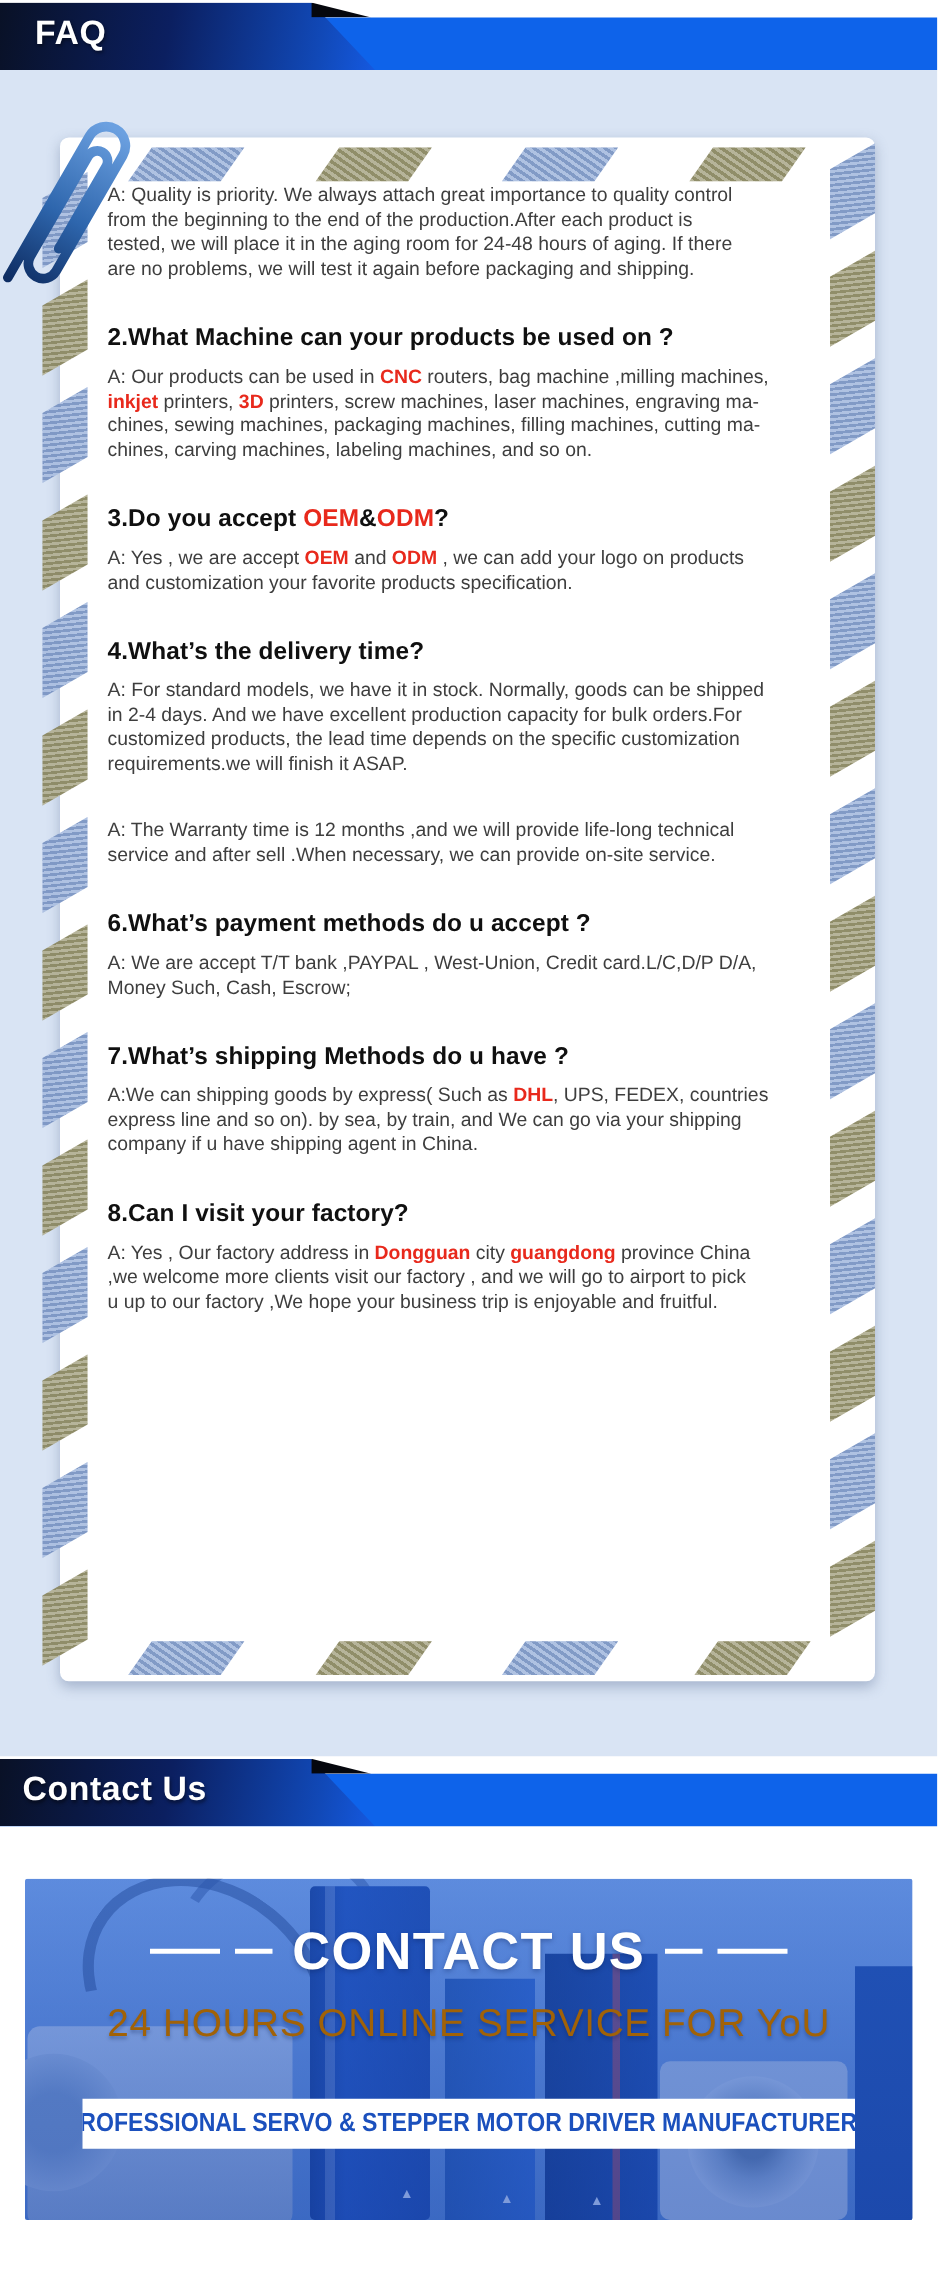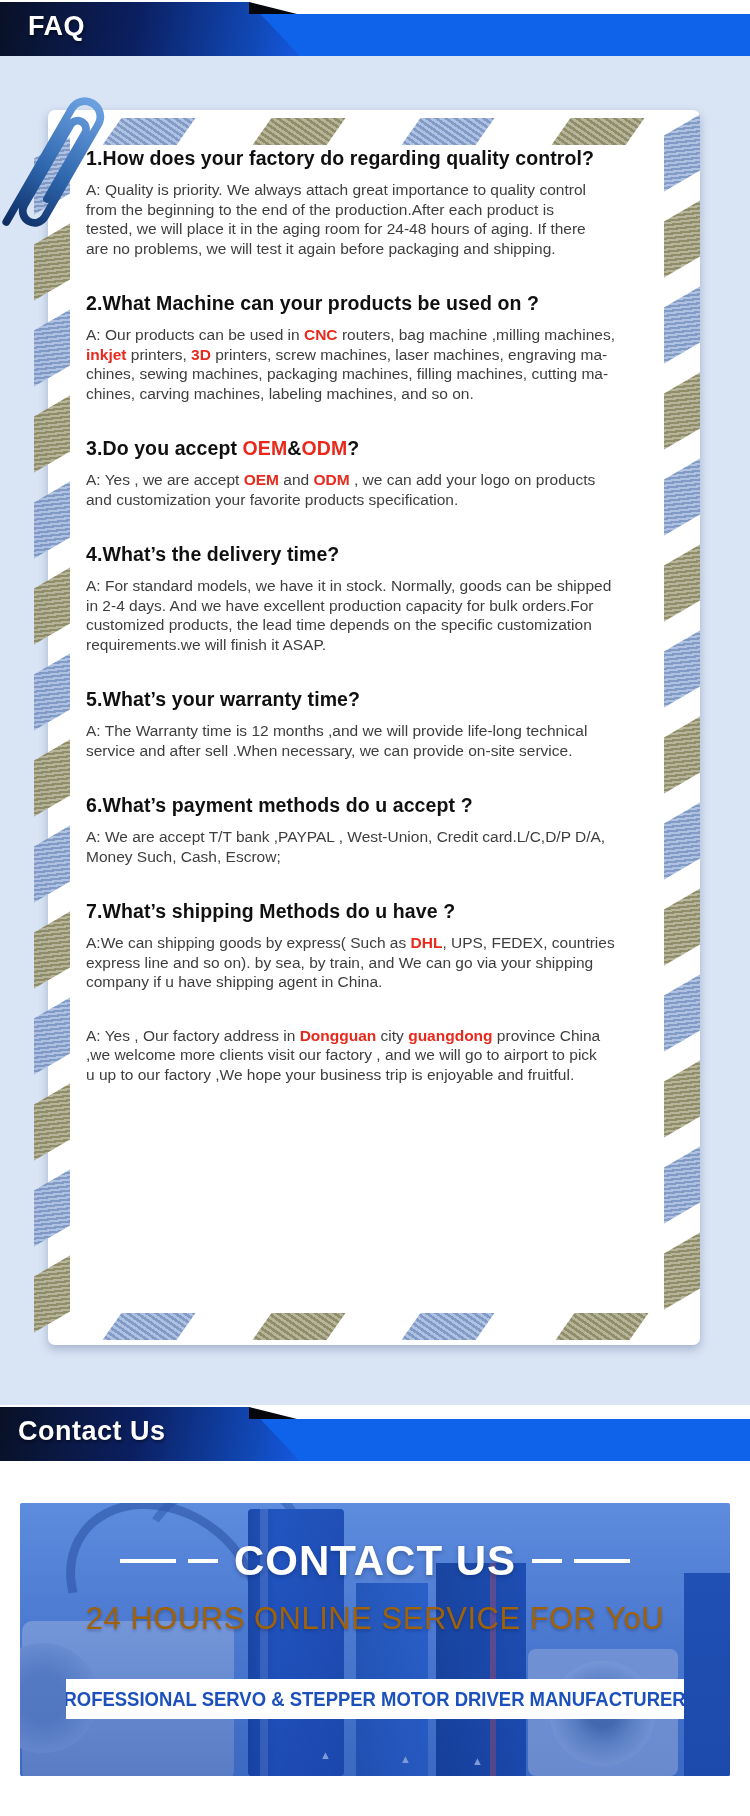--- a/index.html
+++ b/index.html
@@ -101,55 +101,54 @@
     <div class="wedge"></div>
     <div class="fold"></div>
     <div class="title">FAQ</div>
   </div>
 
   <div id="bg-light"></div>
 
   <div id="faq-card">
     <div id="faq-content" id2="faq-list">
   <div class="faq-item">
-    <h3 class="faq-q"><span>1.How does your factory do regarding quality control?</span></h3>
     <p class="faq-a"><span>A: Quality is priority. We always attach great importance to quality control</span><br><span>from the beginning to the end of the production.After each product is</span><br><span>tested, we will place it in the aging room for 24-48 hours of aging. If there</span><br><span>are no problems, we will test it again before packaging and shipping.</span></p>
   </div>
 
   <div class="faq-item">
     <h3 class="faq-q"><span>2.What Machine can your products be used on ?</span></h3>
     <p class="faq-a"><span>A: Our products can be used in </span><span class="red">CNC</span><span> routers, bag machine ,milling machines,</span><br><span class="red">inkjet</span><span> printers, </span><span class="red">3D</span><span> printers, screw machines, laser machines, engraving ma-</span><br><span>chines, sewing machines, packaging machines, filling machines, cutting ma-</span><br><span>chines, carving machines, labeling machines, and so on.</span></p>
   </div>
 
   <div class="faq-item">
     <h3 class="faq-q"><span>3.Do you accept </span><span class="red">OEM</span><span>&amp;</span><span class="red">ODM</span><span>?</span></h3>
     <p class="faq-a"><span>A: Yes , we are accept </span><span class="red">OEM</span><span> and </span><span class="red">ODM</span><span> , we can add your logo on products</span><br><span>and customization your favorite products specification.</span></p>
   </div>
 
   <div class="faq-item">
     <h3 class="faq-q"><span>4.What’s the delivery time?</span></h3>
     <p class="faq-a"><span>A: For standard models, we have it in stock. Normally, goods can be shipped</span><br><span>in 2-4 days. And we have excellent production capacity for bulk orders.For</span><br><span>customized products, the lead time depends on the specific customization</span><br><span>requirements.we will finish it ASAP.</span></p>
   </div>
 
   <div class="faq-item">
-    <h3 class="faq-q"><span>5.What’s your warranty time?</span></h3>
     <p class="faq-a"><span>A: The Warranty time is 12 months ,and we will provide life-long technical</span><br><span>service and after sell .When necessary, we can provide on-site service.</span></p>
   </div>
 
   <div class="faq-item">
     <h3 class="faq-q"><span>6.What’s payment methods do u accept ?</span></h3>
     <p class="faq-a"><span>A: We are accept T/T bank ,PAYPAL , West-Union, Credit card.L/C,D/P D/A,</span><br><span>Money Such, Cash, Escrow;</span></p>
   </div>
 
   <div class="faq-item">
     <h3 class="faq-q"><span>7.What’s shipping Methods do u have ?</span></h3>
     <p class="faq-a"><span>A:We can shipping goods by express( Such as </span><span class="red">DHL</span><span>, UPS, FEDEX, countries</span><br><span>express line and so on). by sea, by train, and We can go via your shipping</span><br><span>company if u have shipping agent in China.</span></p>
   </div>
 
   <div class="faq-item">
+    <h3 class="faq-q"><span>8.Can I visit your factory?</span></h3>
     <p class="faq-a"><span>A: Yes , Our factory address in </span><span class="red">Dongguan</span><span> city </span><span class="red">guangdong</span><span> province China</span><br><span>,we welcome more clients visit our factory , and we will go to airport to pick</span><br><span>u up to our factory ,We hope your business trip is enjoyable and fruitful.</span></p>
   </div>
 </div>
   <div class="tape h blue" style="left: 64px; top: 8px;"></div>
       <div class="tape h olive" style="left: 214px; top: 8px;"></div>
       <div class="tape h blue" style="left: 363px; top: 8px;"></div>
       <div class="tape h olive" style="left: 513px; top: 8px;"></div>
       <div class="tape h blue" style="left: 64px; top: 1203px;"></div>
       <div class="tape h olive" style="left: 214px; top: 1203px;"></div>
       <div class="tape h blue" style="left: 363px; top: 1203px;"></div>

